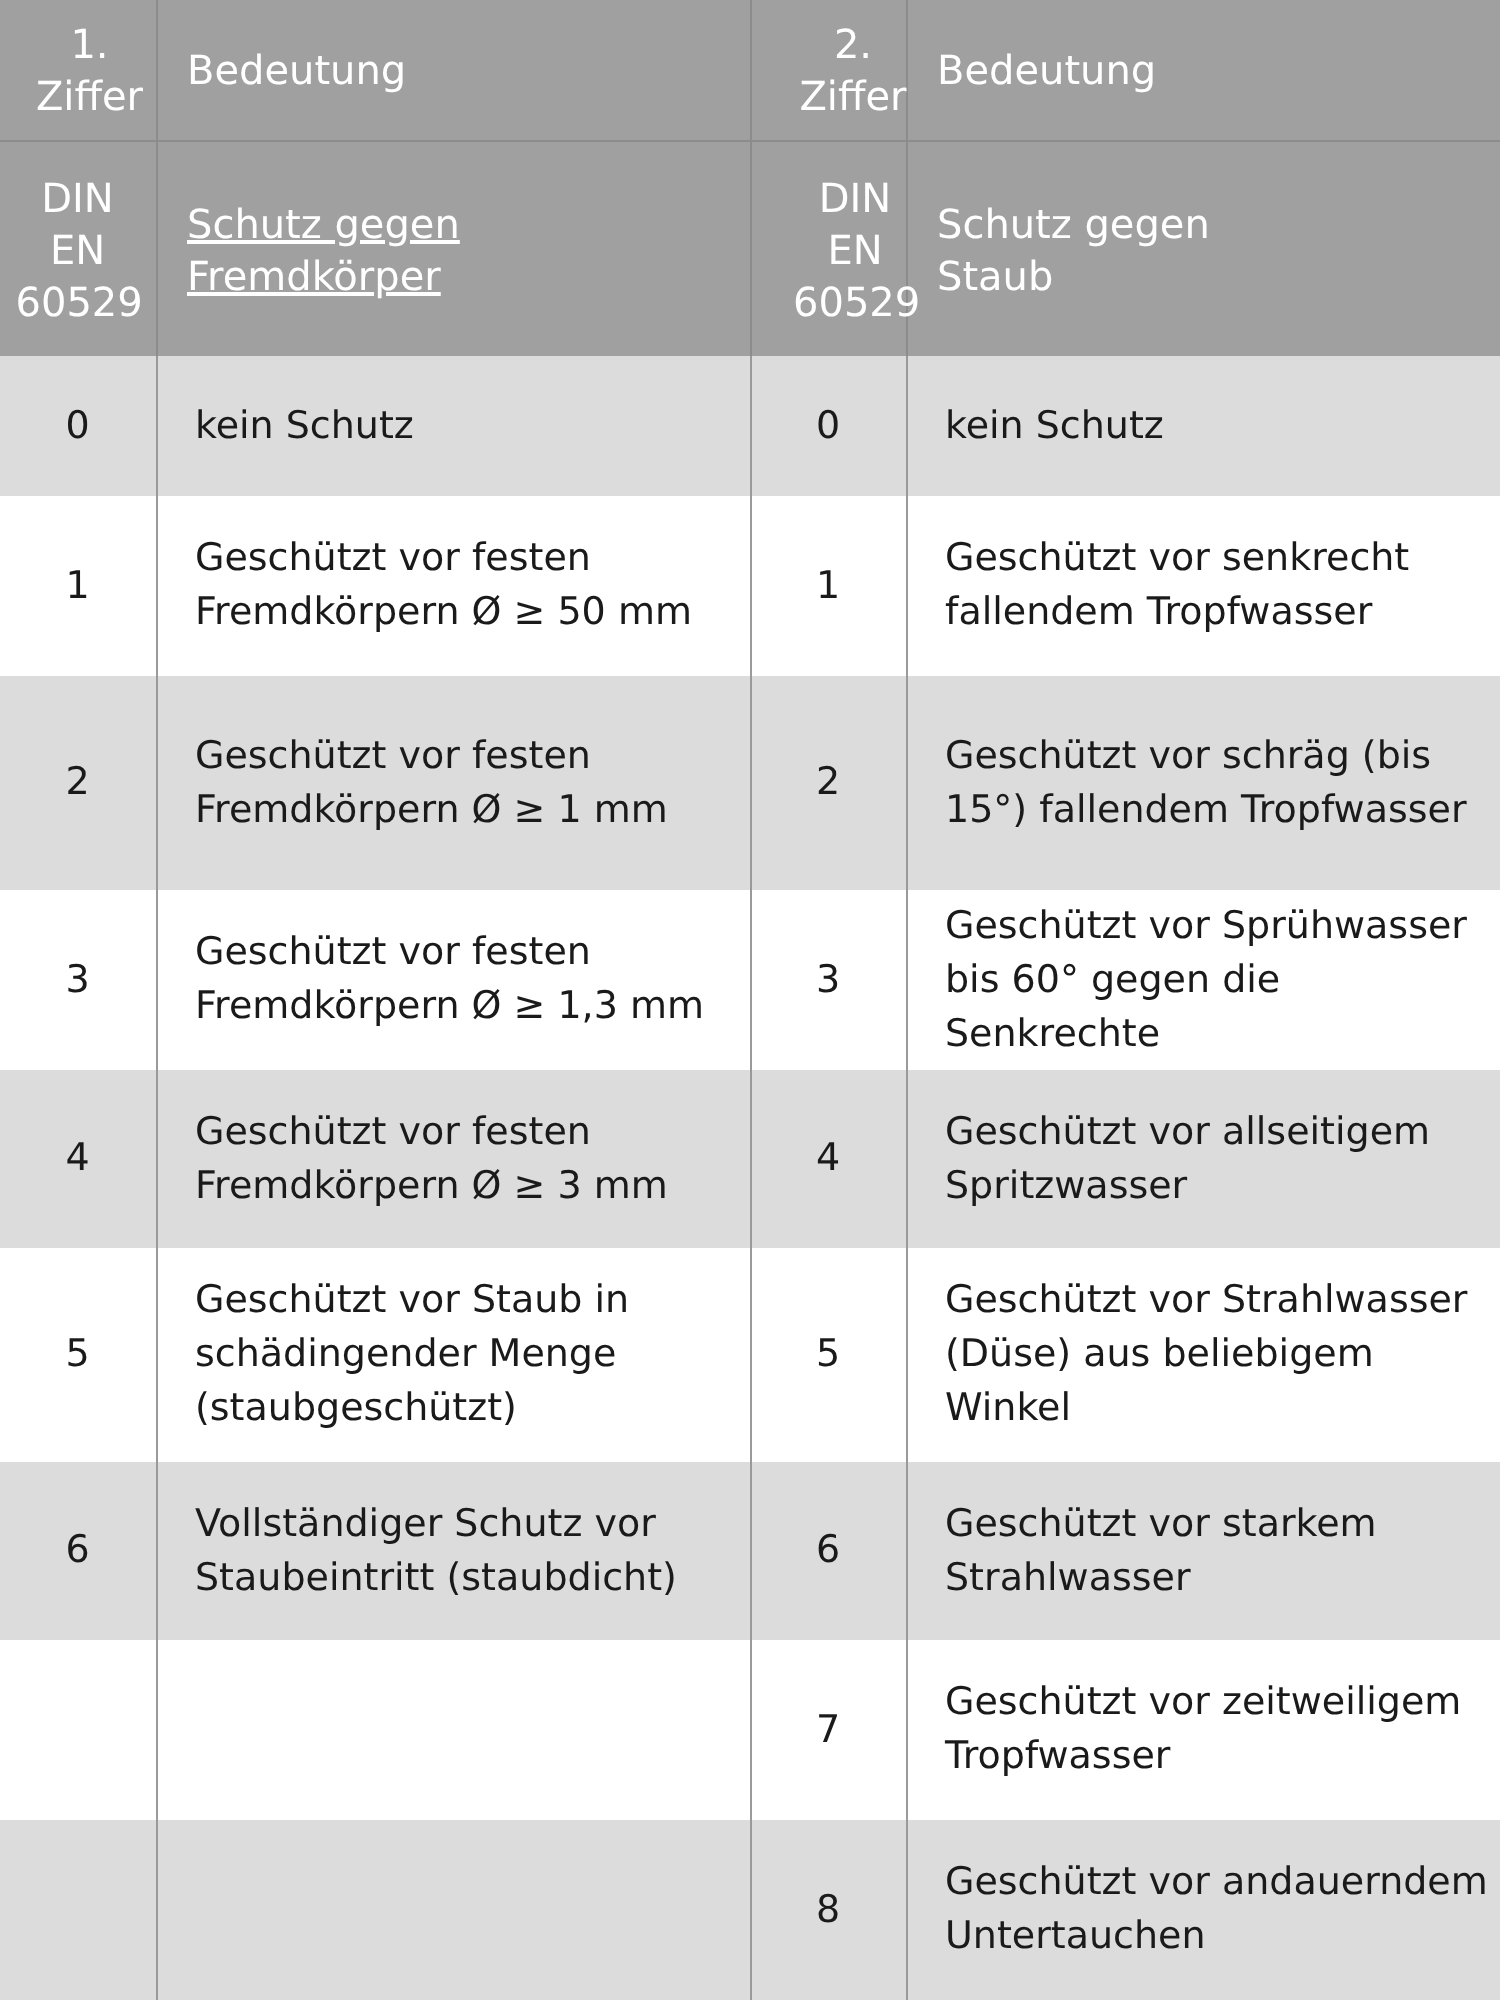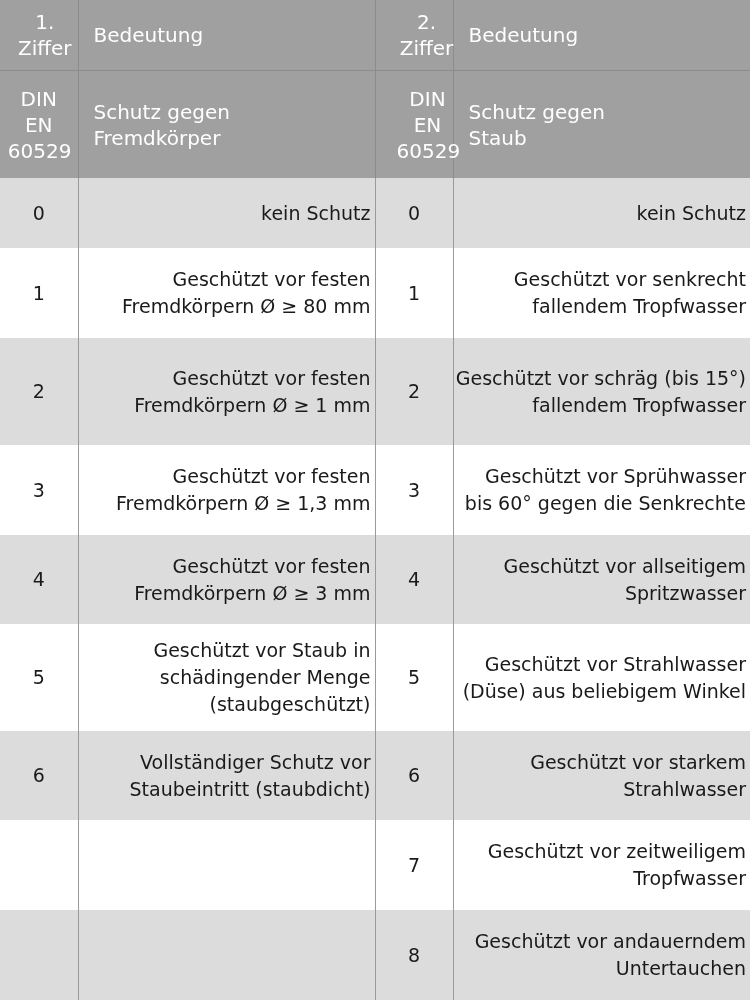--- a/index.html
+++ b/index.html
@@ -11,21 +11,21 @@
   col.num2 { width:78px; }
   col.desc2 { width:297px; }
   td, th { padding:0; vertical-align: middle; font-weight: normal; }
   .hdr th { background:#a0a0a0; color:#ffffff; font-size:20px; line-height:26px; }
   .hdr.r1 th { height:70px; border-bottom:1px solid #8c8c8c; }
   .hdr.r2 th { height:107px; }
   th.numc { text-align:center; }
   th.descc { text-align:left; padding-left:15px; }
   td { font-size:19px; line-height:27px; color:#1a1a1a; }
   td.numc { text-align:center; }
-  td.descc { text-align:right; padding-left:0; padding-right:4px; }
+  td.descc { text-align:left; padding-left:19px; padding-right:4px; }
   tr.gray td { background:#dcdcdc; }
   tr.white td { background:#ffffff; }
   .vline-l { border-left:1px solid #9a9a9a;margin-top:15px; }
   .vline-mid { border-left:1px solid #9a9a9a; }
   th.vline-l { border-left:1px solid #8c8c8c; }
   th.vline-mid { border-left:1px solid #8c8c8c;padding-left:21px; }
 </style>
 </head>
 <body>
 
@@ -45,40 +45,40 @@
       <th class="numc vline-mid">
         <span style="display:inline-block;width:60px;">2. Ziffer</span>
       </th>
       <th class="descc vline-l">Bedeutung</th>
     </tr>
     <tr class="hdr r2">
       <th class="numc">
         <span style="display:inline-block;width:62px;">DIN EN 60529</span>
       </th>
       <th class="descc vline-l">
-        <span style="display:inline-block;width:200px;">Schutz gegen Fremdkörper</span>
+        <span style="display:inline-block;width:200px;text-decoration:underline;">Schutz gegen Fremdkörper</span>
       </th>
       <th class="numc vline-mid">
         <span style="display:inline-block;width:62px;">DIN EN 60529</span>
       </th>
       <th class="descc vline-l">
         <span style="display:inline-block;width:160px;">Schutz gegen Staub</span>
       </th>
     </tr>
   </thead>
   <tbody id="tbody">
       <tr class="gray" style="height: 70px;">
         <td class="numc">0</td>
         <td class="descc vline-l">kein Schutz</td>
         <td class="numc vline-mid">0</td>
         <td class="descc vline-l">kein Schutz</td>
       </tr>
       <tr class="white" style="height: 90px;">
         <td class="numc">1</td>
-        <td class="descc vline-l">Geschützt vor festen Fremdkörpern Ø ≥ 80 mm</td>
+        <td class="descc vline-l">Geschützt vor festen Fremdkörpern Ø ≥ 50 mm</td>
         <td class="numc vline-mid">1</td>
         <td class="descc vline-l">Geschützt vor senkrecht fallendem Tropfwasser</td>
       </tr>
       <tr class="gray" style="height: 107px;">
         <td class="numc">2</td>
         <td class="descc vline-l">Geschützt vor festen Fremdkörpern Ø ≥ 1 mm</td>
         <td class="numc vline-mid">2</td>
         <td class="descc vline-l">Geschützt vor schräg (bis 15°) fallendem Tropfwasser</td>
       </tr>
       <tr class="white" style="height: 90px;">

